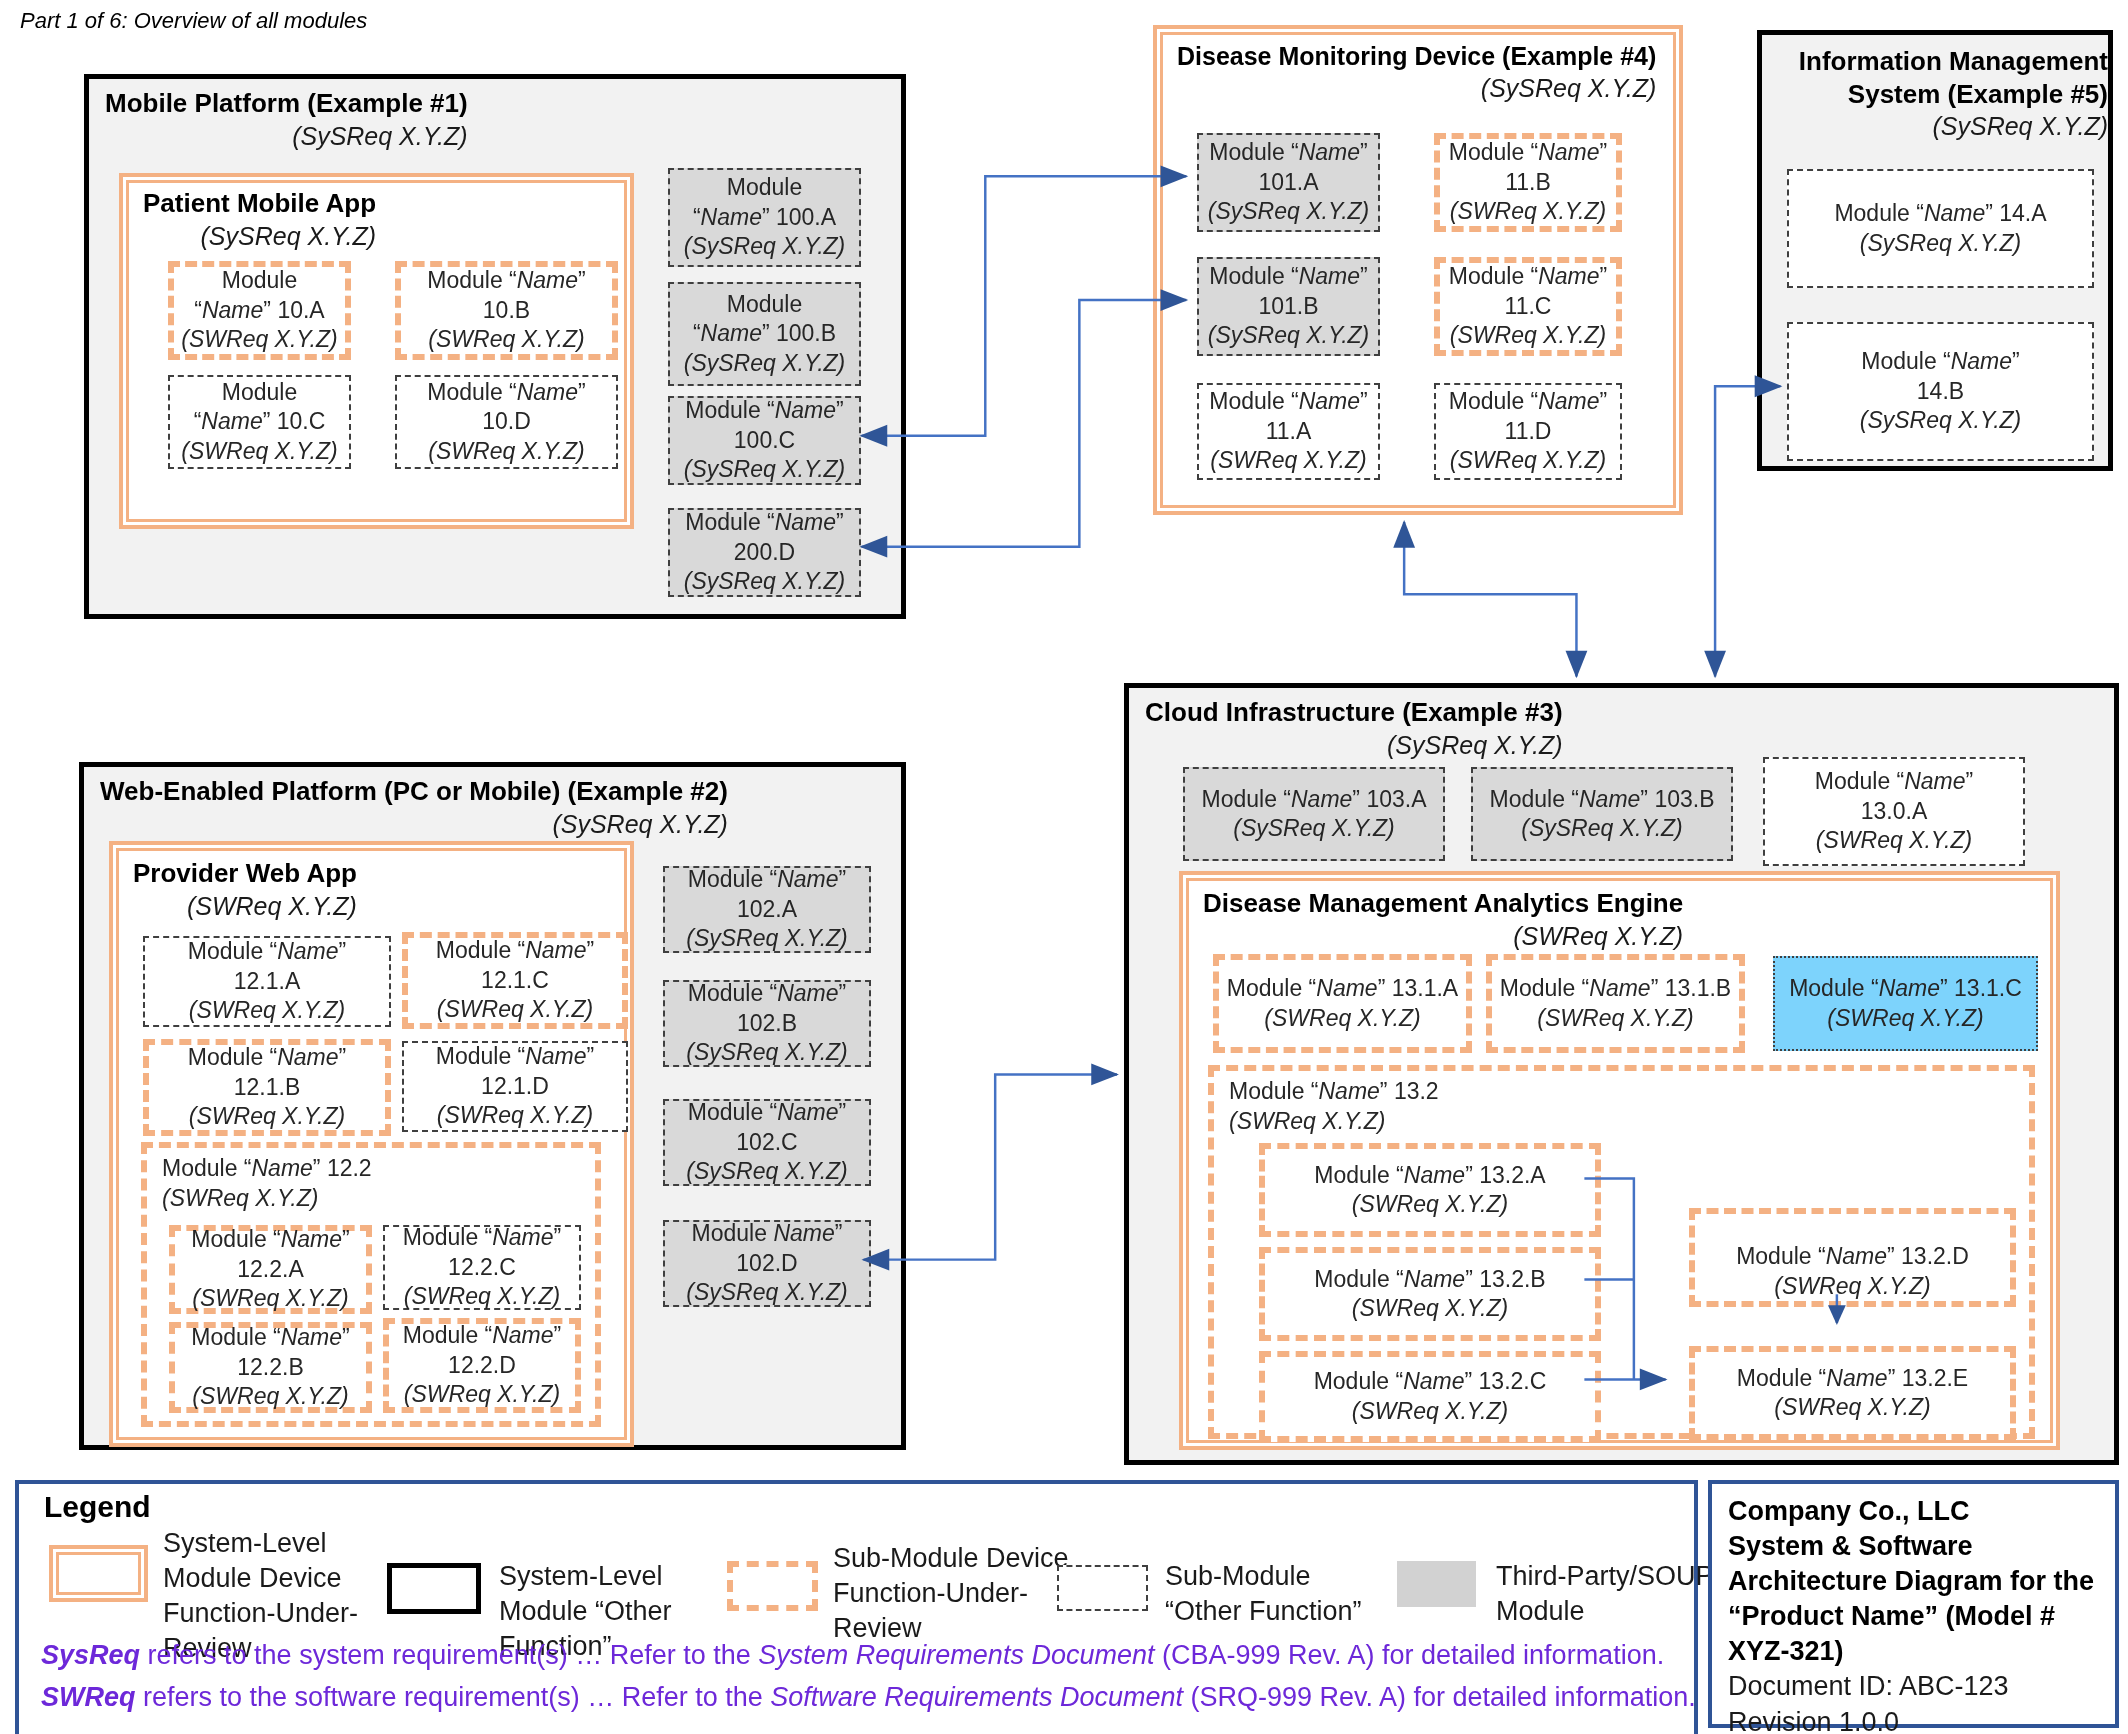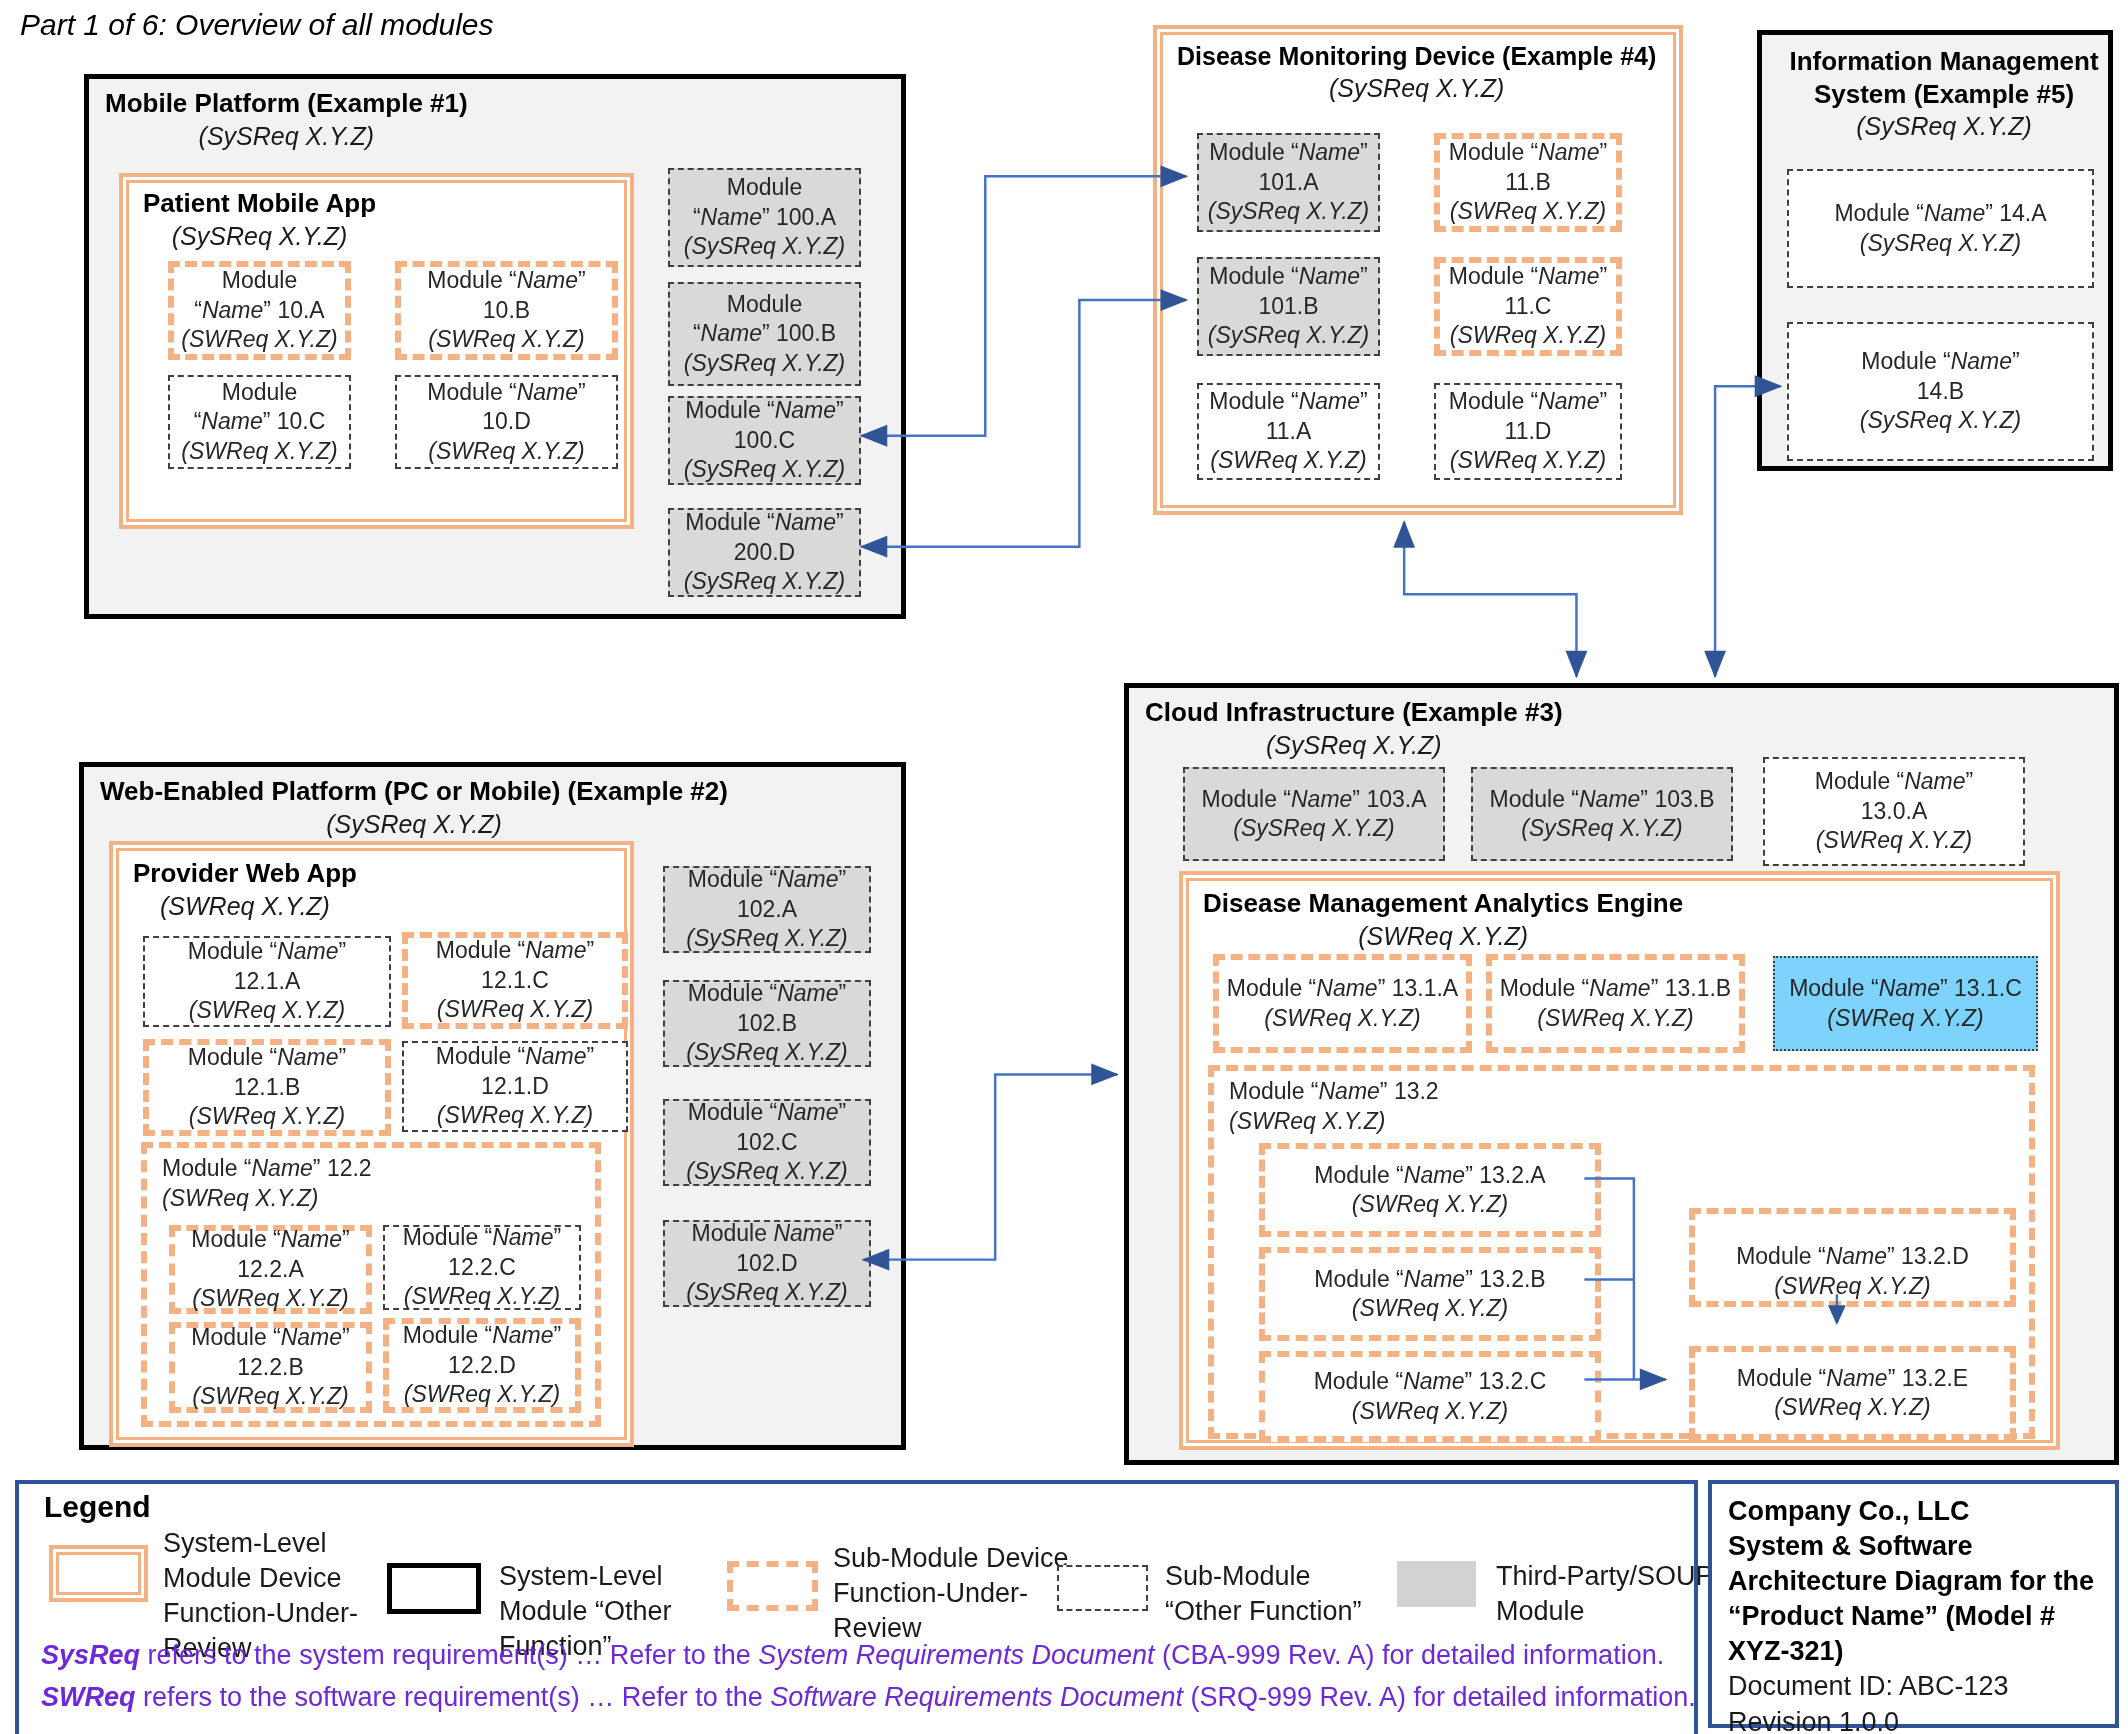--- a/index.html
+++ b/index.html
@@ -5,21 +5,21 @@
   html,body{margin:0;padding:0;}
   body{
     width:2129px;height:1735px;position:relative;background:#fff;
     font-family:"Liberation Sans",sans-serif;color:#262626;overflow:hidden;
   }
   .abs{position:absolute;box-sizing:border-box;}
   
   .platform{border:5px solid #000;background:#f2f2f2;}
   .od{border:4px solid #F4B183;background:#fff;}
   .od::before{content:"";position:absolute;inset:3px;border:3px solid #F4B183;pointer-events:none;}
-  .hdr{position:absolute;left:16px;top:8px;text-align:center;z-index:2;}
+  .hdr{position:absolute;left:16px;top:8px;text-align:right;z-index:2;}
   .btitle{display:block;font-weight:bold;font-size:26px;line-height:1.25;color:#000;white-space:nowrap;}
   .btitle.wrap{white-space:normal;}
   .breq{display:block;font-size:25px;line-height:1.3;color:#1a1a1a;}
   
   .mod{display:flex;flex-direction:column;justify-content:center;align-items:center;
        text-align:center;font-size:23px;line-height:1.28;color:#262626;}
   .mod .ln{display:block;}
   .m-orange{border:6px dashed #F4B183;background:#fff;}
   .m-black{border:2px dashed #3f3f3f;background:#fff;}
   .m-gray{border:2px dashed #3f3f3f;background:#d9d9d9;}
@@ -38,21 +38,21 @@
   .sw-black-dash{border:2px dashed #3f3f3f;background:#fff;}
   .sw-gray{background:#d2d2d2;}
   .note{font-size:27px;color:#6d28d9;white-space:nowrap;}
   .note .note-term{font-weight:bold;font-style:italic;}
   .note .note-doc{font-style:italic;}
   
   .companybox{border:4px solid #2F5496;background:#fff;padding:10px 16px;font-size:27px;line-height:1.3;color:#1a1a1a;}
   .companybox .c-bold{font-weight:bold;color:#000;}
   .companybox p{margin:0;}
   
-  #page-title{font-style:italic;font-size:30px;color:#000;}
+  #page-title{font-style:italic;font-size:22px;color:#000;}
   #connectors{position:absolute;left:0;top:0;z-index:50;pointer-events:none;}
 </style>
 </head>
 <body>
 
 <div id="page-title" class="abs" style="left:20px;top:8px;">Part 1 of 6: Overview of all modules</div>
 
 <div class="abs platform" style="left:84px;top:74px;width:822px;height:545px;">
   <div class="hdr">
     <span class="btitle">Mobile Platform (Example #1)</span>

